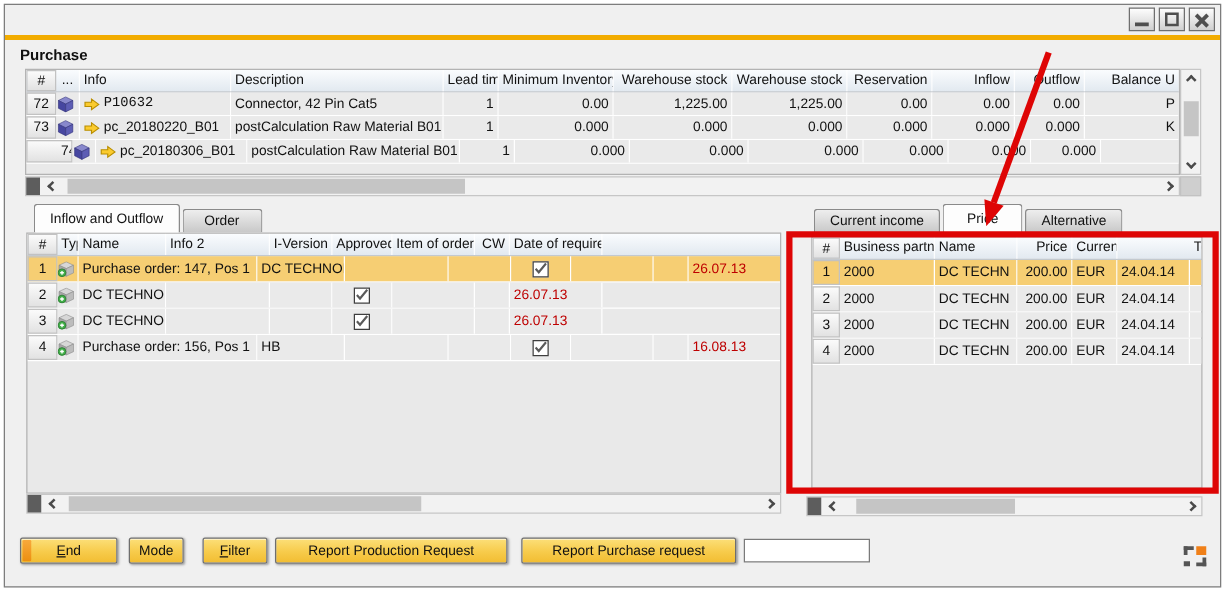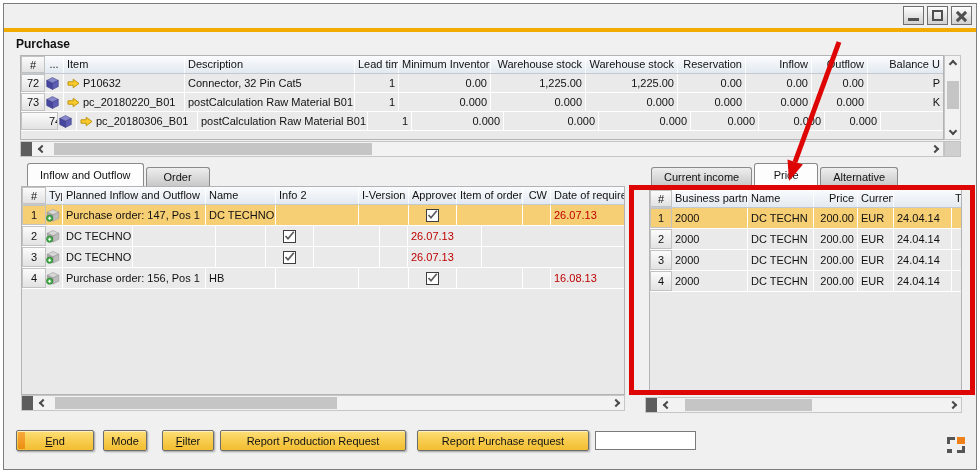--- a/index.html
+++ b/index.html
@@ -100,21 +100,21 @@
           <div class="g-x2"></div>
         </div>
       </div>
     <div class="goldline"></div>
     <div class="purchase">Purchase</div>
 
     <div class="grid" id="top-grid" style="left:16px;top:51px;width:924px;height:85px;">
         <div class="grid-hdr">
           <div class="hcell a-c rn-h" style="width: 24px;">#</div>
           <div class="hcell a-c" style="width: 19px;">...</div>
-          <div class="hcell a-l" style="width: 121px;">Item</div>
+          <div class="hcell a-l" style="width: 121px;">Info</div>
           <div class="hcell a-l" style="width: 170px;">Description</div>
           <div class="hcell a-r" style="width: 44px;">Lead time</div>
           <div class="hcell a-r" style="width: 92px;">Minimum Inventory</div>
           <div class="hcell a-r" style="width: 95px;">Warehouse stock</div>
           <div class="hcell a-r" style="width: 92px;">Warehouse stock</div>
           <div class="hcell a-r" style="width: 68px;">Reservation</div>
           <div class="hcell a-r" style="width: 66px;">Inflow</div>
           <div class="hcell a-r" style="width: 56px;">Outflow</div>
           <div class="hcell a-r" style="width: 76px;">Balance U</div>
         </div>
@@ -122,29 +122,29 @@
           <div class="cell a-c rownum" style="width: 24px;">72</div>
           <div class="cell a-c" style="width: 19px;">
             <span class="ic">
               <svg width="13" height="13" viewBox="0 0 13 13">
                 <polygon points="6.5,0.5 12.3,3.4 6.5,6.3 0.7,3.4" fill="#8888cc" stroke="#3a3a80" stroke-width="0.5"></polygon>
                 <polygon points="0.7,3.4 6.5,6.3 6.5,12.5 0.7,9.6" fill="#4646a0" stroke="#32327a" stroke-width="0.5"></polygon>
                 <polygon points="12.3,3.4 6.5,6.3 6.5,12.5 12.3,9.6" fill="#5d5db4" stroke="#32327a" stroke-width="0.5"></polygon>
               </svg>
             </span>
           </div>
-          <div class="cell a-l" style="width: 121px;">
+          <div class="cell a-l" style="width: 121px; font-family: Liberation Mono, monospace;">
             <span class="ic">
               <svg width="13" height="11" viewBox="0 0 13 11">
                 <path d="M1 3.8 H6.2 V1.2 L12 5.5 L6.2 9.8 V7.2 H1 Z" fill="#FBCB2E" stroke="#B98E00" stroke-width="0.9"></path>
               </svg>
             </span>
             <span class="txt">P10632</span>
           </div>
-          <div class="cell a-l" style="width: 170px;">Connector, 32 Pin Cat5</div>
+          <div class="cell a-l" style="width: 170px;">Connector, 42 Pin Cat5</div>
           <div class="cell a-r" style="width: 44px;">1</div>
           <div class="cell a-r" style="width: 92px;">0.00</div>
           <div class="cell a-r" style="width: 95px;">1,225.00</div>
           <div class="cell a-r" style="width: 92px;">1,225.00</div>
           <div class="cell a-r" style="width: 68px;">0.00</div>
           <div class="cell a-r" style="width: 66px;">0.00</div>
           <div class="cell a-r" style="width: 56px;">0.00</div>
           <div class="cell a-r" style="width: 76px;">P</div>
         </div>
         <div class="grid-row" style="height: 19px;">
@@ -232,21 +232,20 @@
     <div class="vcorner" style="left:940px;top:137px;width:17px;height:16px;"></div>
 
     <div class="tabbar" id="left-tabs" style="left:23px;top:159px;">
         <div class="tab active">Inflow and Outflow</div>
         <div class="tab">Order</div>
       </div>
     <div class="grid" id="left-grid" style="left:17px;top:182px;width:604px;height:209px;">
         <div class="grid-hdr">
           <div class="hcell a-c rn-h" style="width: 24px;">#</div>
           <div class="hcell a-c" style="width: 17px;">Typ</div>
-          <div class="hcell a-l" style="width: 143px;">Planned Inflow and Outflow</div>
           <div class="hcell a-l" style="width: 70px;">Name</div>
           <div class="hcell a-l" style="width: 83px;">Info 2</div>
           <div class="hcell a-r" style="width: 50px;">I-Version</div>
           <div class="hcell a-c" style="width: 48px;">Approved</div>
           <div class="hcell a-l" style="width: 66px;">Item of order</div>
           <div class="hcell a-r" style="width: 28px;">CW</div>
           <div class="hcell a-l" style="width: 74px;">Date of requiren</div>
         </div>
         <div class="grid-row hl" style="height: 21px;">
           <div class="cell a-c rownum" style="width: 24px;">1</div>

